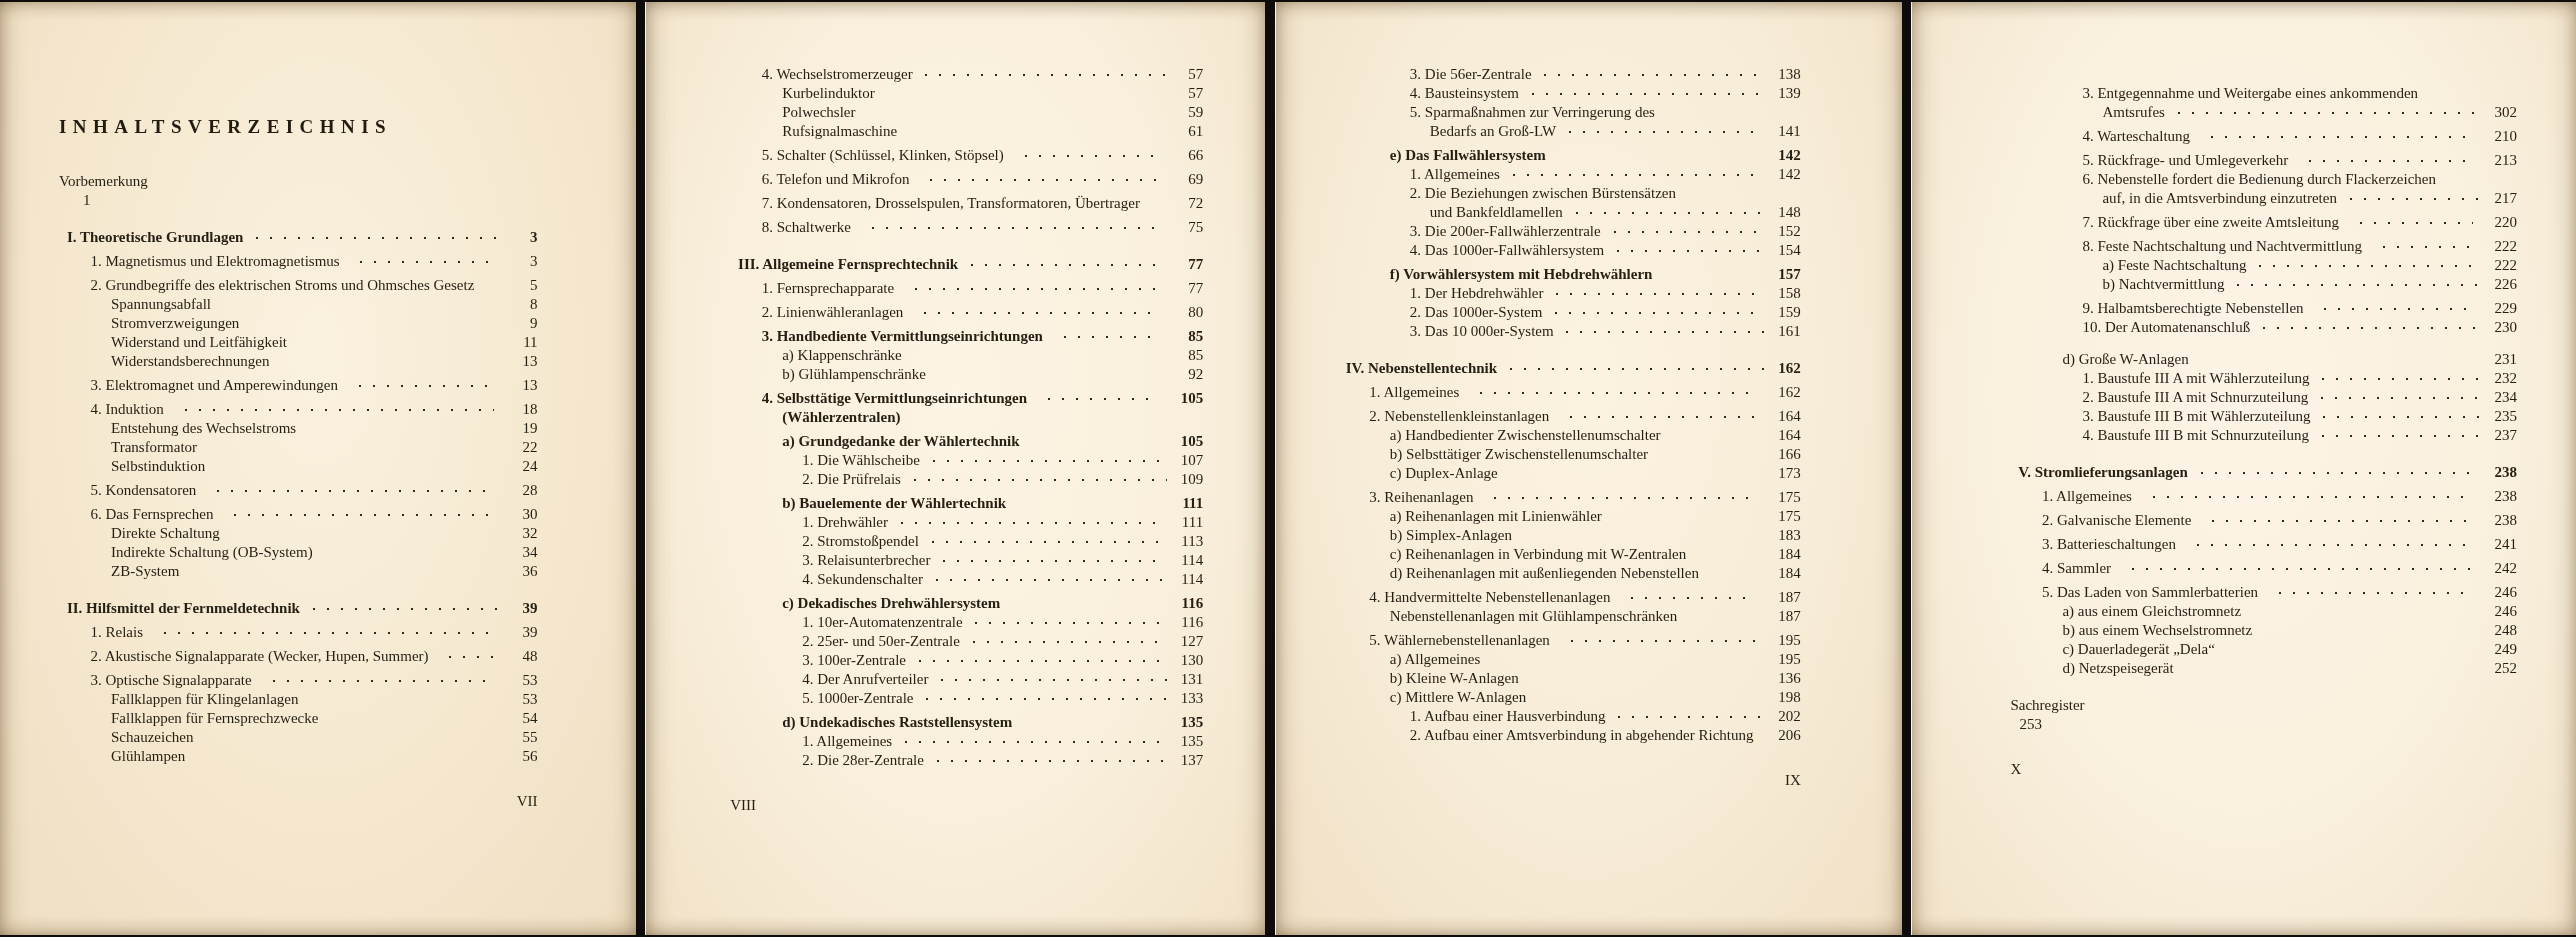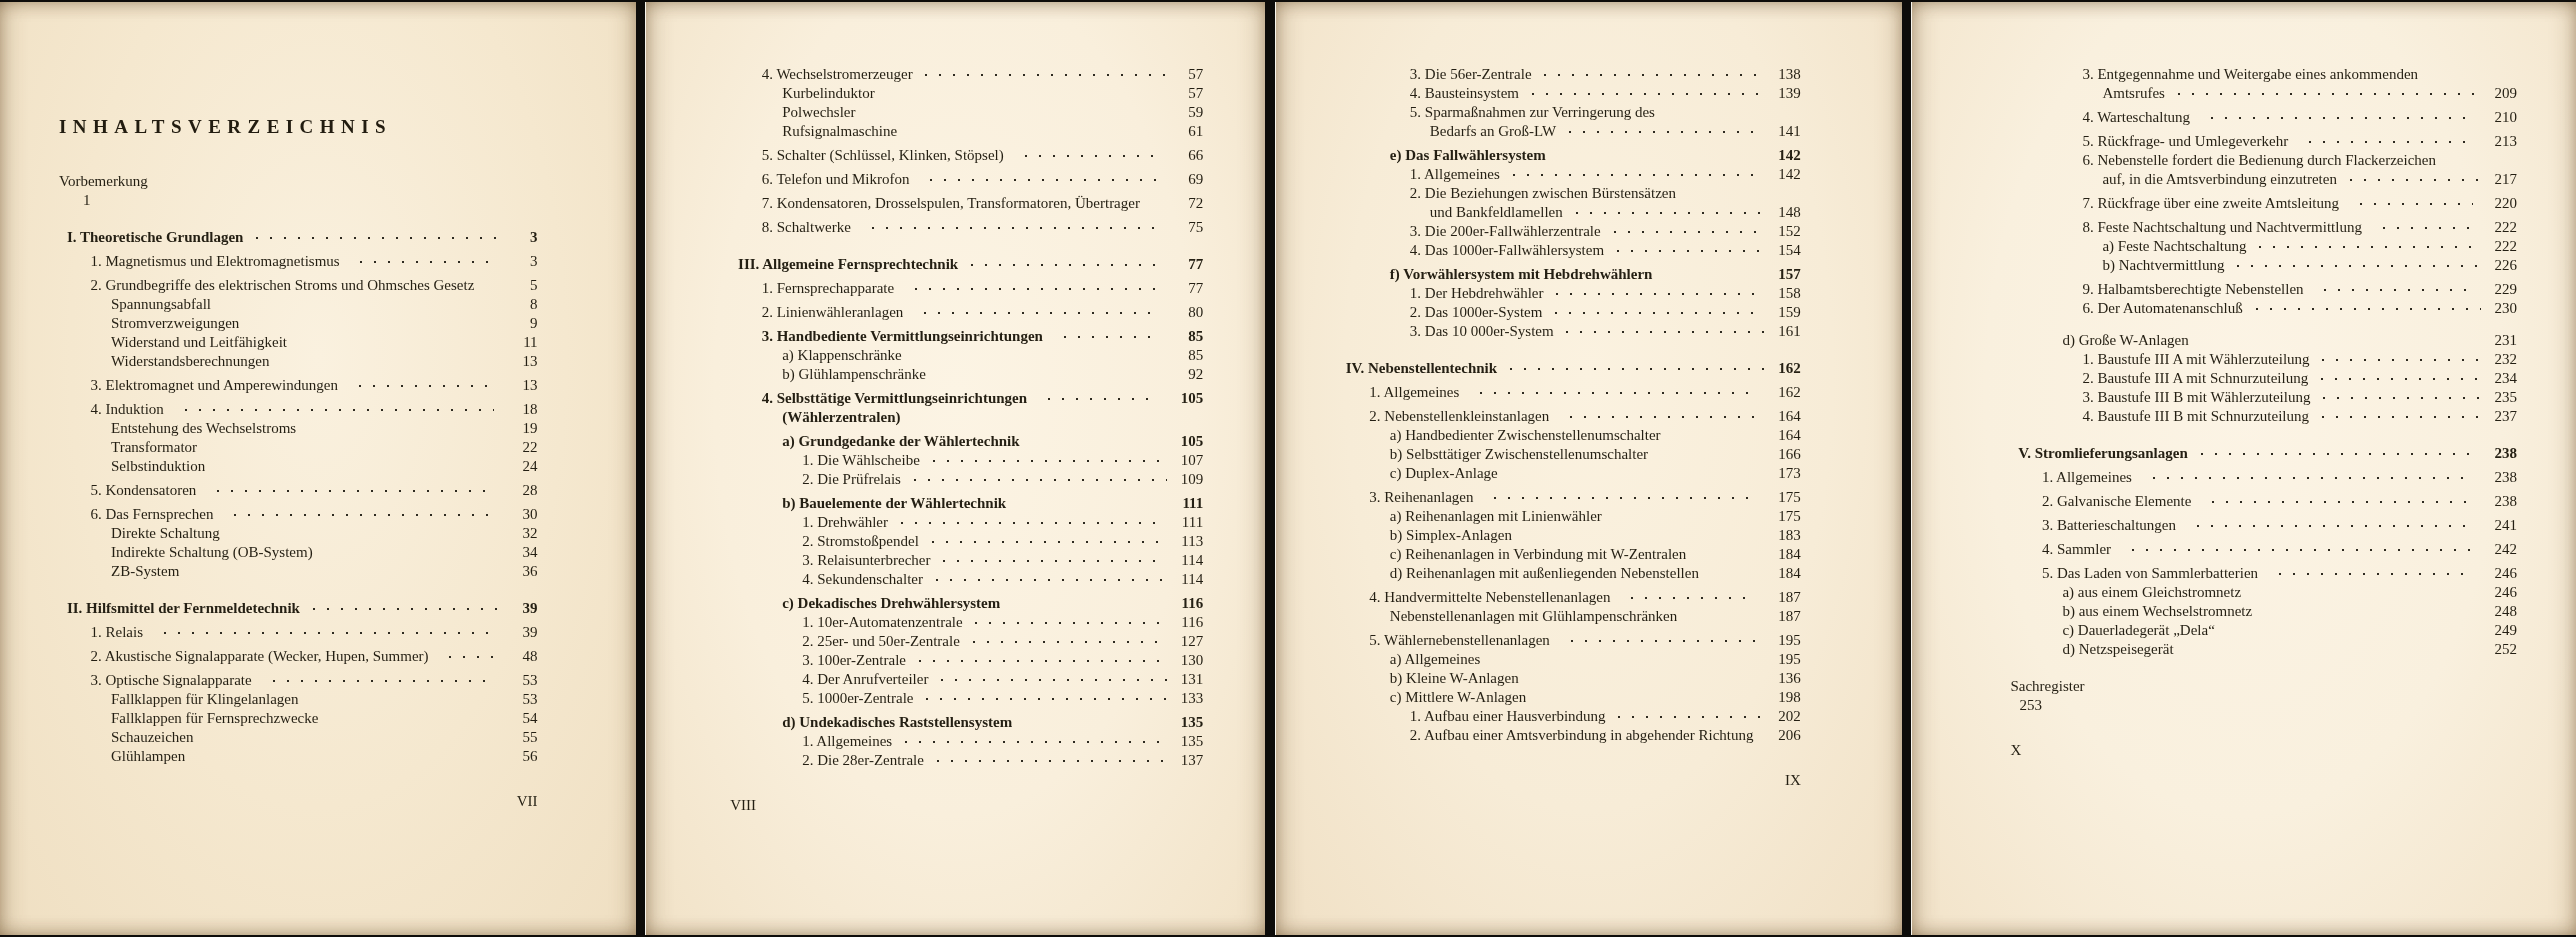--- a/index.html
+++ b/index.html
@@ -18,21 +18,21 @@
       inset 0 9px 20px -11.3px rgba(92,62,26,.38),
       inset 0 -9px 20px -11.3px rgba(92,62,26,.38);
   }
   .page + .page{border-left:1.7px solid #f8f5ec;}
   .page1{width:640px;padding:115px 98px 0 59px;
     background:radial-gradient(ellipse at 50% 38%,#faf1df 0%,#f5e8cf 55%,#efdfc2 100%);}
   .page2{width:637px;padding:63px 62px 0 84px;
     background:radial-gradient(ellipse at 50% 42%,#fcf4e4 0%,#f9efdc 55%,#f1e2c7 100%);}
   .page3{width:637px;padding:63px 101px 0 62px;
     background:radial-gradient(ellipse at 50% 40%,#fbf2e0 0%,#f7ecd7 55%,#f0e0c5 100%);}
-  .page4{width:762px;padding:63px 59px 0 98px;
+  .page4{width:762px;padding:82px 59px 0 98px;
     background:radial-gradient(ellipse at 50% 42%,#fcf4e5 0%,#f9f0de 55%,#f2e3c9 100%);}
   .title{
     margin:0 0 36px 0;font-size:19px;font-weight:700;
     letter-spacing:.34em;color:#221c10;white-space:nowrap;
   }
   .row{display:flex;}
   .row .lbl{white-space:nowrap;}
   .i0{padding-left:0;flex-direction:column;}
   .i1{padding-left:7.9px;}
   .i2{padding-left:31.5px;}
@@ -533,21 +533,21 @@
   </section>
 
   <section class="page page4">
     <div class="entries">
         <div class="row i4 g0">
           <span class="lbl">3. Entgegennahme und Weitergabe eines ankommenden</span>
         </div>
         <div class="row i5 g0">
           <span class="lbl">Amtsrufes</span>
           <span class="leader"></span>
-          <span class="pg">209</span>
+          <span class="pg">302</span>
         </div>
         <div class="row i4 gs">
           <span class="lbl">4. Warteschaltung</span>
           <span class="leader"></span>
           <span class="pg">210</span>
         </div>
         <div class="row i4 gs">
           <span class="lbl">5. Rückfrage- und Umlegeverkehr</span>
           <span class="leader"></span>
           <span class="pg">213</span>
@@ -579,21 +579,21 @@
           <span class="lbl">b) Nachtvermittlung</span>
           <span class="leader"></span>
           <span class="pg">226</span>
         </div>
         <div class="row i4 gs">
           <span class="lbl">9. Halbamtsberechtigte Nebenstellen</span>
           <span class="leader"></span>
           <span class="pg">229</span>
         </div>
         <div class="row i4 g0">
-          <span class="lbl">6. Der Automatenanschluß</span>
+          <span class="lbl">10. Der Automatenanschluß</span>
           <span class="leader"></span>
           <span class="pg">230</span>
         </div>
         <div class="row i3 gm">
           <span class="lbl">d) Große W-Anlagen</span>
           <span class="leader"></span>
           <span class="pg">231</span>
         </div>
         <div class="row i4 g0">
           <span class="lbl">1. Baustufe III A mit Wählerzuteilung</span>

